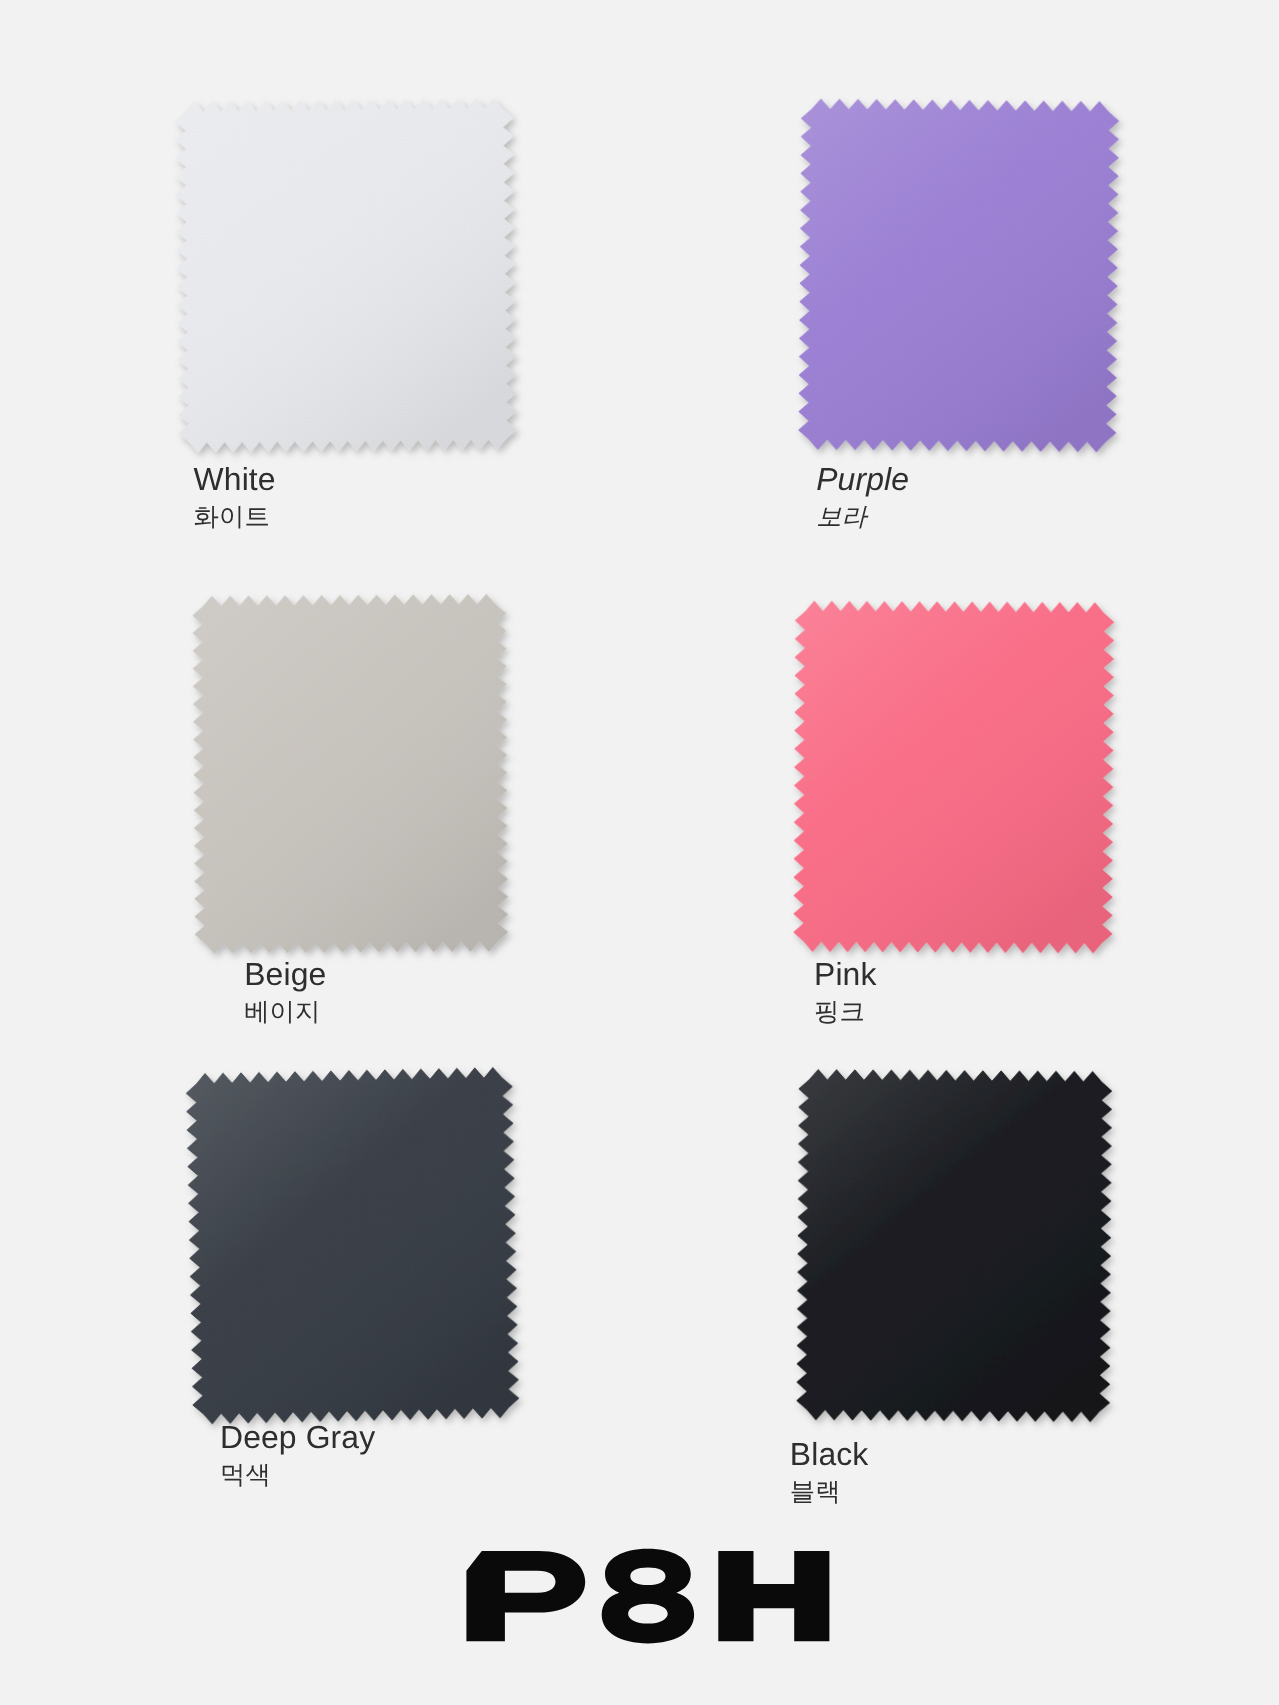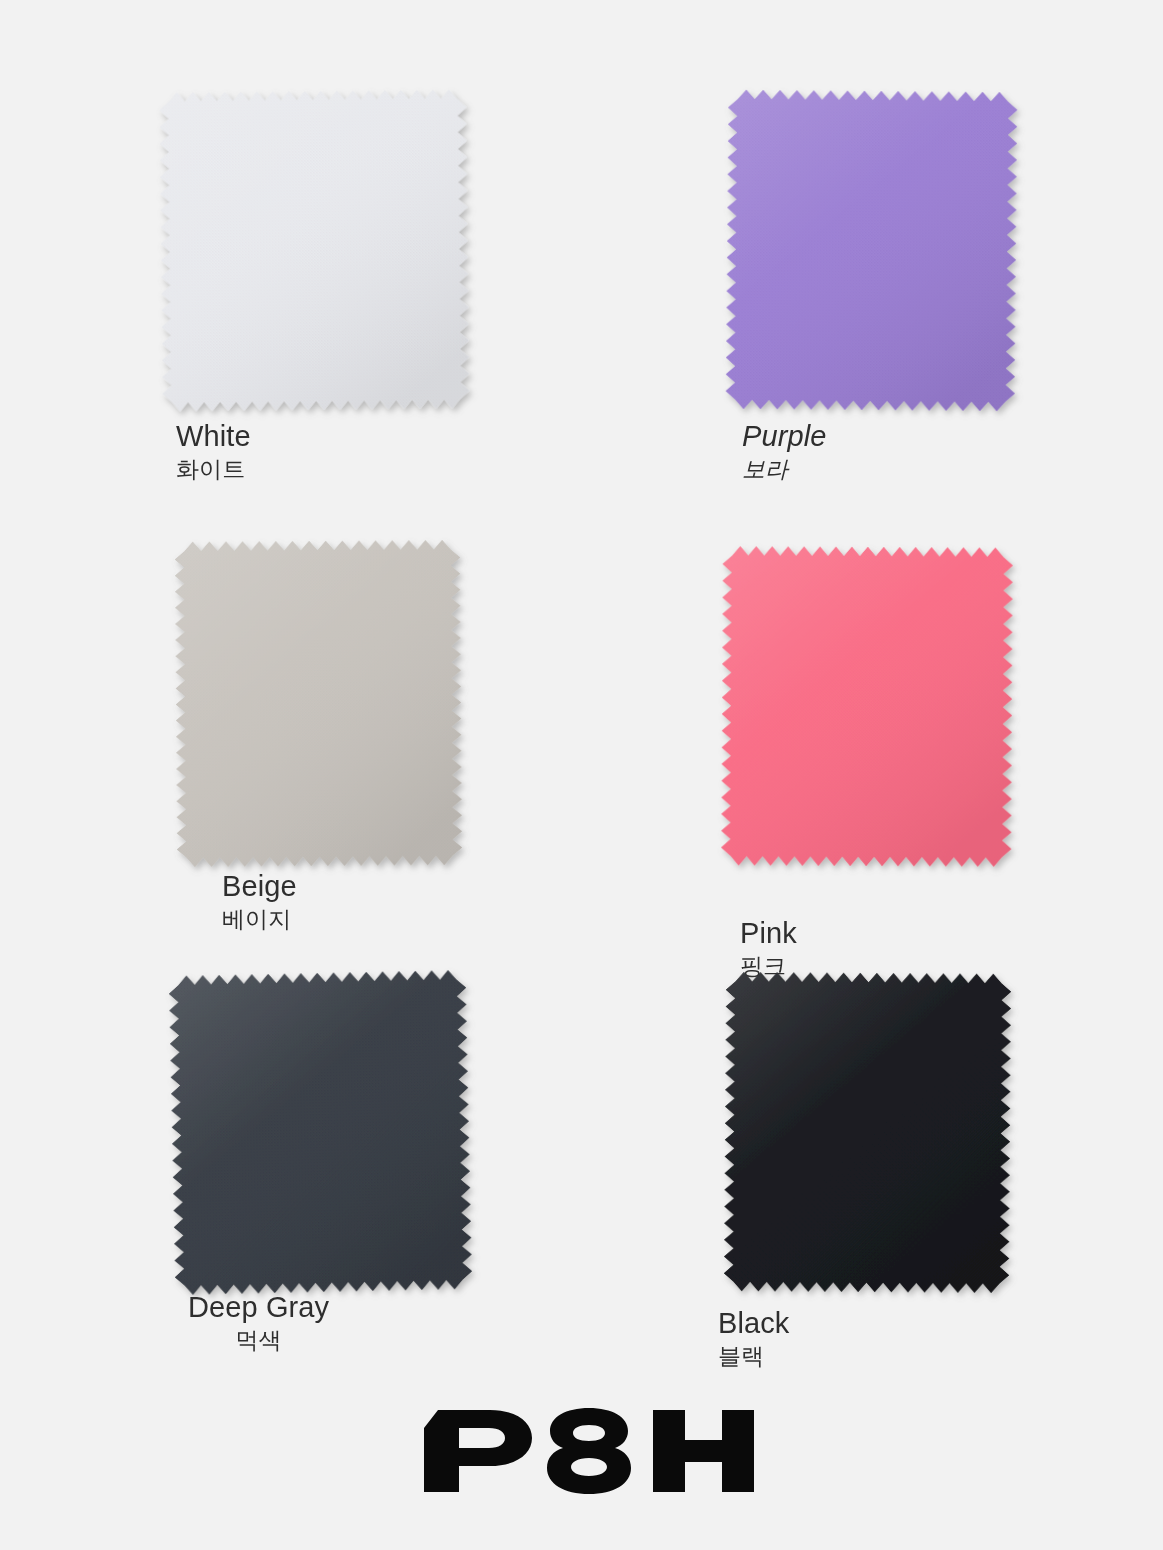--- a/index.html
+++ b/index.html
@@ -183,21 +183,21 @@
               </linearGradient>
             </defs>
             <g filter="url(#sw3-shadow)">
               <path d="M 15.5 15.5 L 23.470588235294116 6 L 31.441176470588236 15.5 L 39.411764705882355 6 L 47.38235294117647 15.5 L 55.35294117647059 6 L 63.32352941176471 15.5 L 71.29411764705883 6 L 79.26470588235294 15.5 L 87.23529411764706 6 L 95.20588235294117 15.5 L 103.17647058823529 6 L 111.14705882352942 15.5 L 119.11764705882354 6 L 127.08823529411765 15.5 L 135.05882352941177 6 L 143.02941176470588 15.5 L 151 6 L 158.97058823529412 15.5 L 166.94117647058823 6 L 174.91176470588235 15.5 L 182.88235294117646 6 L 190.85294117647058 15.5 L 198.8235294117647 6 L 206.79411764705884 15.5 L 214.76470588235296 6 L 222.73529411764707 15.5 L 230.7058823529412 6 L 238.6764705882353 15.5 L 246.64705882352942 6 L 254.61764705882354 15.5 L 262.5882352941177 6 L 270.55882352941177 15.5 L 278.5294117647059 6 L 286.5 15.5 L 296 23.833333333333336 L 286.5 32.16666666666667 L 296 40.50000000000001 L 286.5 48.833333333333336 L 296 57.16666666666667 L 286.5 65.5 L 296 73.83333333333333 L 286.5 82.16666666666667 L 296 90.5 L 286.5 98.83333333333334 L 296 107.16666666666667 L 286.5 115.5 L 296 123.83333333333333 L 286.5 132.16666666666669 L 296 140.50000000000003 L 286.5 148.83333333333334 L 296 157.16666666666669 L 286.5 165.5 L 296 173.83333333333334 L 286.5 182.16666666666669 L 296 190.50000000000003 L 286.5 198.83333333333334 L 296 207.16666666666669 L 286.5 215.5 L 296 223.83333333333334 L 286.5 232.16666666666669 L 296 240.50000000000003 L 286.5 248.83333333333334 L 296 257.1666666666667 L 286.5 265.5 L 296 273.8333333333333 L 286.5 282.1666666666667 L 296 290.5 L 286.5 298.83333333333337 L 296 307.1666666666667 L 286.5 315.5 L 278.52941176470586 325 L 270.55882352941177 315.5 L 262.5882352941176 325 L 254.61764705882354 315.5 L 246.64705882352942 325 L 238.6764705882353 315.5 L 230.7058823529412 325 L 222.73529411764707 315.5 L 214.76470588235296 325 L 206.79411764705884 315.5 L 198.82352941176472 325 L 190.85294117647058 315.5 L 182.88235294117646 325 L 174.91176470588235 315.5 L 166.94117647058823 325 L 158.97058823529412 315.5 L 151 325 L 143.02941176470588 315.5 L 135.05882352941177 325 L 127.08823529411765 315.5 L 119.11764705882354 325 L 111.14705882352942 315.5 L 103.1764705882353 325 L 95.20588235294117 315.5 L 87.23529411764706 325 L 79.26470588235294 315.5 L 71.29411764705883 325 L 63.32352941176471 315.5 L 55.352941176470594 325 L 47.38235294117647 315.5 L 39.411764705882355 325 L 31.441176470588236 315.5 L 23.470588235294116 325 L 15.5 315.5 L 6 307.1666666666667 L 15.5 298.83333333333337 L 6 290.50000000000006 L 15.5 282.1666666666667 L 6 273.83333333333337 L 15.5 265.5 L 6 257.1666666666667 L 15.5 248.83333333333334 L 6 240.5 L 15.5 232.16666666666669 L 6 223.83333333333334 L 15.5 215.5 L 6 207.16666666666666 L 15.5 198.83333333333334 L 6 190.5 L 15.5 182.16666666666669 L 6 173.83333333333334 L 15.5 165.5 L 6 157.16666666666666 L 15.5 148.83333333333334 L 6 140.5 L 15.5 132.16666666666669 L 6 123.83333333333336 L 15.5 115.5 L 6 107.16666666666667 L 15.5 98.83333333333334 L 6 90.50000000000001 L 15.5 82.16666666666667 L 6 73.83333333333334 L 15.5 65.5 L 6 57.166666666666664 L 15.5 48.833333333333336 L 6 40.5 L 15.5 32.16666666666667 L 6 23.833333333333336 L 15.5 15.5 Z" fill="#fa6b85"></path>
               <path d="M 15.5 15.5 L 23.470588235294116 6 L 31.441176470588236 15.5 L 39.411764705882355 6 L 47.38235294117647 15.5 L 55.35294117647059 6 L 63.32352941176471 15.5 L 71.29411764705883 6 L 79.26470588235294 15.5 L 87.23529411764706 6 L 95.20588235294117 15.5 L 103.17647058823529 6 L 111.14705882352942 15.5 L 119.11764705882354 6 L 127.08823529411765 15.5 L 135.05882352941177 6 L 143.02941176470588 15.5 L 151 6 L 158.97058823529412 15.5 L 166.94117647058823 6 L 174.91176470588235 15.5 L 182.88235294117646 6 L 190.85294117647058 15.5 L 198.8235294117647 6 L 206.79411764705884 15.5 L 214.76470588235296 6 L 222.73529411764707 15.5 L 230.7058823529412 6 L 238.6764705882353 15.5 L 246.64705882352942 6 L 254.61764705882354 15.5 L 262.5882352941177 6 L 270.55882352941177 15.5 L 278.5294117647059 6 L 286.5 15.5 L 296 23.833333333333336 L 286.5 32.16666666666667 L 296 40.50000000000001 L 286.5 48.833333333333336 L 296 57.16666666666667 L 286.5 65.5 L 296 73.83333333333333 L 286.5 82.16666666666667 L 296 90.5 L 286.5 98.83333333333334 L 296 107.16666666666667 L 286.5 115.5 L 296 123.83333333333333 L 286.5 132.16666666666669 L 296 140.50000000000003 L 286.5 148.83333333333334 L 296 157.16666666666669 L 286.5 165.5 L 296 173.83333333333334 L 286.5 182.16666666666669 L 296 190.50000000000003 L 286.5 198.83333333333334 L 296 207.16666666666669 L 286.5 215.5 L 296 223.83333333333334 L 286.5 232.16666666666669 L 296 240.50000000000003 L 286.5 248.83333333333334 L 296 257.1666666666667 L 286.5 265.5 L 296 273.8333333333333 L 286.5 282.1666666666667 L 296 290.5 L 286.5 298.83333333333337 L 296 307.1666666666667 L 286.5 315.5 L 278.52941176470586 325 L 270.55882352941177 315.5 L 262.5882352941176 325 L 254.61764705882354 315.5 L 246.64705882352942 325 L 238.6764705882353 315.5 L 230.7058823529412 325 L 222.73529411764707 315.5 L 214.76470588235296 325 L 206.79411764705884 315.5 L 198.82352941176472 325 L 190.85294117647058 315.5 L 182.88235294117646 325 L 174.91176470588235 315.5 L 166.94117647058823 325 L 158.97058823529412 315.5 L 151 325 L 143.02941176470588 315.5 L 135.05882352941177 325 L 127.08823529411765 315.5 L 119.11764705882354 325 L 111.14705882352942 315.5 L 103.1764705882353 325 L 95.20588235294117 315.5 L 87.23529411764706 325 L 79.26470588235294 315.5 L 71.29411764705883 325 L 63.32352941176471 315.5 L 55.352941176470594 325 L 47.38235294117647 315.5 L 39.411764705882355 325 L 31.441176470588236 315.5 L 23.470588235294116 325 L 15.5 315.5 L 6 307.1666666666667 L 15.5 298.83333333333337 L 6 290.50000000000006 L 15.5 282.1666666666667 L 6 273.83333333333337 L 15.5 265.5 L 6 257.1666666666667 L 15.5 248.83333333333334 L 6 240.5 L 15.5 232.16666666666669 L 6 223.83333333333334 L 15.5 215.5 L 6 207.16666666666666 L 15.5 198.83333333333334 L 6 190.5 L 15.5 182.16666666666669 L 6 173.83333333333334 L 15.5 165.5 L 6 157.16666666666666 L 15.5 148.83333333333334 L 6 140.5 L 15.5 132.16666666666669 L 6 123.83333333333336 L 15.5 115.5 L 6 107.16666666666667 L 15.5 98.83333333333334 L 6 90.50000000000001 L 15.5 82.16666666666667 L 6 73.83333333333334 L 15.5 65.5 L 6 57.166666666666664 L 15.5 48.833333333333336 L 6 40.5 L 15.5 32.16666666666667 L 6 23.833333333333336 L 15.5 15.5 Z" fill="url(#sw3-weave)"></path>
               <path d="M 15.5 15.5 L 23.470588235294116 6 L 31.441176470588236 15.5 L 39.411764705882355 6 L 47.38235294117647 15.5 L 55.35294117647059 6 L 63.32352941176471 15.5 L 71.29411764705883 6 L 79.26470588235294 15.5 L 87.23529411764706 6 L 95.20588235294117 15.5 L 103.17647058823529 6 L 111.14705882352942 15.5 L 119.11764705882354 6 L 127.08823529411765 15.5 L 135.05882352941177 6 L 143.02941176470588 15.5 L 151 6 L 158.97058823529412 15.5 L 166.94117647058823 6 L 174.91176470588235 15.5 L 182.88235294117646 6 L 190.85294117647058 15.5 L 198.8235294117647 6 L 206.79411764705884 15.5 L 214.76470588235296 6 L 222.73529411764707 15.5 L 230.7058823529412 6 L 238.6764705882353 15.5 L 246.64705882352942 6 L 254.61764705882354 15.5 L 262.5882352941177 6 L 270.55882352941177 15.5 L 278.5294117647059 6 L 286.5 15.5 L 296 23.833333333333336 L 286.5 32.16666666666667 L 296 40.50000000000001 L 286.5 48.833333333333336 L 296 57.16666666666667 L 286.5 65.5 L 296 73.83333333333333 L 286.5 82.16666666666667 L 296 90.5 L 286.5 98.83333333333334 L 296 107.16666666666667 L 286.5 115.5 L 296 123.83333333333333 L 286.5 132.16666666666669 L 296 140.50000000000003 L 286.5 148.83333333333334 L 296 157.16666666666669 L 286.5 165.5 L 296 173.83333333333334 L 286.5 182.16666666666669 L 296 190.50000000000003 L 286.5 198.83333333333334 L 296 207.16666666666669 L 286.5 215.5 L 296 223.83333333333334 L 286.5 232.16666666666669 L 296 240.50000000000003 L 286.5 248.83333333333334 L 296 257.1666666666667 L 286.5 265.5 L 296 273.8333333333333 L 286.5 282.1666666666667 L 296 290.5 L 286.5 298.83333333333337 L 296 307.1666666666667 L 286.5 315.5 L 278.52941176470586 325 L 270.55882352941177 315.5 L 262.5882352941176 325 L 254.61764705882354 315.5 L 246.64705882352942 325 L 238.6764705882353 315.5 L 230.7058823529412 325 L 222.73529411764707 315.5 L 214.76470588235296 325 L 206.79411764705884 315.5 L 198.82352941176472 325 L 190.85294117647058 315.5 L 182.88235294117646 325 L 174.91176470588235 315.5 L 166.94117647058823 325 L 158.97058823529412 315.5 L 151 325 L 143.02941176470588 315.5 L 135.05882352941177 325 L 127.08823529411765 315.5 L 119.11764705882354 325 L 111.14705882352942 315.5 L 103.1764705882353 325 L 95.20588235294117 315.5 L 87.23529411764706 325 L 79.26470588235294 315.5 L 71.29411764705883 325 L 63.32352941176471 315.5 L 55.352941176470594 325 L 47.38235294117647 315.5 L 39.411764705882355 325 L 31.441176470588236 315.5 L 23.470588235294116 325 L 15.5 315.5 L 6 307.1666666666667 L 15.5 298.83333333333337 L 6 290.50000000000006 L 15.5 282.1666666666667 L 6 273.83333333333337 L 15.5 265.5 L 6 257.1666666666667 L 15.5 248.83333333333334 L 6 240.5 L 15.5 232.16666666666669 L 6 223.83333333333334 L 15.5 215.5 L 6 207.16666666666666 L 15.5 198.83333333333334 L 6 190.5 L 15.5 182.16666666666669 L 6 173.83333333333334 L 15.5 165.5 L 6 157.16666666666666 L 15.5 148.83333333333334 L 6 140.5 L 15.5 132.16666666666669 L 6 123.83333333333336 L 15.5 115.5 L 6 107.16666666666667 L 15.5 98.83333333333334 L 6 90.50000000000001 L 15.5 82.16666666666667 L 6 73.83333333333334 L 15.5 65.5 L 6 57.166666666666664 L 15.5 48.833333333333336 L 6 40.5 L 15.5 32.16666666666667 L 6 23.833333333333336 L 15.5 15.5 Z" fill="url(#sw3-sheen)"></path>
             </g>
           </svg>
         </div>
       </div>
-      <div class="swatch-caption" style="left: 740px; top: 915px; position: absolute;">
+      <div class="swatch-caption" style="left: 740px; top: 868px; position: absolute;">
         <div class="caption-en">Pink</div>
         <div class="caption-ko">핑크</div>
       </div>
       <div class="swatch-cell" style="left: 165.5px; top: 966.5px;">
         <div class="swatch-figure">
           <svg width="309" height="331" viewBox="0 0 309 331" style="transform: rotate(-1.2deg);">
             <defs>
               <filter id="sw4-shadow" x="-25%" y="-25%" width="150%" height="150%">
                 <feDropShadow dx="2.5" dy="3.5" stdDeviation="3.2" flood-color="#6c6c6c" flood-opacity="0.42"></feDropShadow>
               </filter>
@@ -213,21 +213,21 @@
               </linearGradient>
             </defs>
             <g filter="url(#sw4-shadow)">
               <path d="M 15.5 15.5 L 23.676470588235293 6 L 31.852941176470587 15.5 L 40.029411764705884 6 L 48.205882352941174 15.5 L 56.382352941176464 6 L 64.55882352941177 15.5 L 72.73529411764706 6 L 80.91176470588235 15.5 L 89.08823529411764 6 L 97.26470588235293 15.5 L 105.44117647058822 6 L 113.61764705882352 15.5 L 121.79411764705881 6 L 129.97058823529412 15.5 L 138.14705882352942 6 L 146.3235294117647 15.5 L 154.5 6 L 162.67647058823528 15.5 L 170.85294117647058 6 L 179.02941176470586 15.5 L 187.20588235294116 6 L 195.38235294117646 15.5 L 203.55882352941177 6 L 211.73529411764704 15.5 L 219.91176470588235 6 L 228.08823529411762 15.5 L 236.26470588235293 6 L 244.44117647058823 15.5 L 252.61764705882354 6 L 260.7941176470588 15.5 L 268.9705882352941 6 L 277.1470588235294 15.5 L 285.3235294117647 6 L 293.5 15.5 L 303 23.833333333333336 L 293.5 32.16666666666667 L 303 40.50000000000001 L 293.5 48.833333333333336 L 303 57.16666666666667 L 293.5 65.5 L 303 73.83333333333333 L 293.5 82.16666666666667 L 303 90.5 L 293.5 98.83333333333334 L 303 107.16666666666667 L 293.5 115.5 L 303 123.83333333333333 L 293.5 132.16666666666669 L 303 140.50000000000003 L 293.5 148.83333333333334 L 303 157.16666666666669 L 293.5 165.5 L 303 173.83333333333334 L 293.5 182.16666666666669 L 303 190.50000000000003 L 293.5 198.83333333333334 L 303 207.16666666666669 L 293.5 215.5 L 303 223.83333333333334 L 293.5 232.16666666666669 L 303 240.50000000000003 L 293.5 248.83333333333334 L 303 257.1666666666667 L 293.5 265.5 L 303 273.8333333333333 L 293.5 282.1666666666667 L 303 290.5 L 293.5 298.83333333333337 L 303 307.1666666666667 L 293.5 315.5 L 285.3235294117647 325 L 277.1470588235294 315.5 L 268.9705882352941 325 L 260.7941176470588 315.5 L 252.61764705882348 325 L 244.44117647058823 315.5 L 236.26470588235293 325 L 228.08823529411762 315.5 L 219.91176470588232 325 L 211.73529411764704 315.5 L 203.55882352941174 325 L 195.38235294117646 315.5 L 187.20588235294116 325 L 179.02941176470586 315.5 L 170.85294117647055 325 L 162.67647058823528 315.5 L 154.49999999999997 325 L 146.3235294117647 315.5 L 138.1470588235294 325 L 129.97058823529412 315.5 L 121.79411764705883 325 L 113.61764705882352 315.5 L 105.44117647058823 325 L 97.26470588235293 315.5 L 89.08823529411764 325 L 80.91176470588235 315.5 L 72.73529411764706 325 L 64.55882352941177 315.5 L 56.38235294117648 325 L 48.205882352941174 315.5 L 40.029411764705884 325 L 31.852941176470587 315.5 L 23.676470588235293 325 L 15.5 315.5 L 6 307.1666666666667 L 15.5 298.83333333333337 L 6 290.50000000000006 L 15.5 282.1666666666667 L 6 273.83333333333337 L 15.5 265.5 L 6 257.1666666666667 L 15.5 248.83333333333334 L 6 240.5 L 15.5 232.16666666666669 L 6 223.83333333333334 L 15.5 215.5 L 6 207.16666666666666 L 15.5 198.83333333333334 L 6 190.5 L 15.5 182.16666666666669 L 6 173.83333333333334 L 15.5 165.5 L 6 157.16666666666666 L 15.5 148.83333333333334 L 6 140.5 L 15.5 132.16666666666669 L 6 123.83333333333336 L 15.5 115.5 L 6 107.16666666666667 L 15.5 98.83333333333334 L 6 90.50000000000001 L 15.5 82.16666666666667 L 6 73.83333333333334 L 15.5 65.5 L 6 57.166666666666664 L 15.5 48.833333333333336 L 6 40.5 L 15.5 32.16666666666667 L 6 23.833333333333336 L 15.5 15.5 Z" fill="#363c44"></path>
               <path d="M 15.5 15.5 L 23.676470588235293 6 L 31.852941176470587 15.5 L 40.029411764705884 6 L 48.205882352941174 15.5 L 56.382352941176464 6 L 64.55882352941177 15.5 L 72.73529411764706 6 L 80.91176470588235 15.5 L 89.08823529411764 6 L 97.26470588235293 15.5 L 105.44117647058822 6 L 113.61764705882352 15.5 L 121.79411764705881 6 L 129.97058823529412 15.5 L 138.14705882352942 6 L 146.3235294117647 15.5 L 154.5 6 L 162.67647058823528 15.5 L 170.85294117647058 6 L 179.02941176470586 15.5 L 187.20588235294116 6 L 195.38235294117646 15.5 L 203.55882352941177 6 L 211.73529411764704 15.5 L 219.91176470588235 6 L 228.08823529411762 15.5 L 236.26470588235293 6 L 244.44117647058823 15.5 L 252.61764705882354 6 L 260.7941176470588 15.5 L 268.9705882352941 6 L 277.1470588235294 15.5 L 285.3235294117647 6 L 293.5 15.5 L 303 23.833333333333336 L 293.5 32.16666666666667 L 303 40.50000000000001 L 293.5 48.833333333333336 L 303 57.16666666666667 L 293.5 65.5 L 303 73.83333333333333 L 293.5 82.16666666666667 L 303 90.5 L 293.5 98.83333333333334 L 303 107.16666666666667 L 293.5 115.5 L 303 123.83333333333333 L 293.5 132.16666666666669 L 303 140.50000000000003 L 293.5 148.83333333333334 L 303 157.16666666666669 L 293.5 165.5 L 303 173.83333333333334 L 293.5 182.16666666666669 L 303 190.50000000000003 L 293.5 198.83333333333334 L 303 207.16666666666669 L 293.5 215.5 L 303 223.83333333333334 L 293.5 232.16666666666669 L 303 240.50000000000003 L 293.5 248.83333333333334 L 303 257.1666666666667 L 293.5 265.5 L 303 273.8333333333333 L 293.5 282.1666666666667 L 303 290.5 L 293.5 298.83333333333337 L 303 307.1666666666667 L 293.5 315.5 L 285.3235294117647 325 L 277.1470588235294 315.5 L 268.9705882352941 325 L 260.7941176470588 315.5 L 252.61764705882348 325 L 244.44117647058823 315.5 L 236.26470588235293 325 L 228.08823529411762 315.5 L 219.91176470588232 325 L 211.73529411764704 315.5 L 203.55882352941174 325 L 195.38235294117646 315.5 L 187.20588235294116 325 L 179.02941176470586 315.5 L 170.85294117647055 325 L 162.67647058823528 315.5 L 154.49999999999997 325 L 146.3235294117647 315.5 L 138.1470588235294 325 L 129.97058823529412 315.5 L 121.79411764705883 325 L 113.61764705882352 315.5 L 105.44117647058823 325 L 97.26470588235293 315.5 L 89.08823529411764 325 L 80.91176470588235 315.5 L 72.73529411764706 325 L 64.55882352941177 315.5 L 56.38235294117648 325 L 48.205882352941174 315.5 L 40.029411764705884 325 L 31.852941176470587 315.5 L 23.676470588235293 325 L 15.5 315.5 L 6 307.1666666666667 L 15.5 298.83333333333337 L 6 290.50000000000006 L 15.5 282.1666666666667 L 6 273.83333333333337 L 15.5 265.5 L 6 257.1666666666667 L 15.5 248.83333333333334 L 6 240.5 L 15.5 232.16666666666669 L 6 223.83333333333334 L 15.5 215.5 L 6 207.16666666666666 L 15.5 198.83333333333334 L 6 190.5 L 15.5 182.16666666666669 L 6 173.83333333333334 L 15.5 165.5 L 6 157.16666666666666 L 15.5 148.83333333333334 L 6 140.5 L 15.5 132.16666666666669 L 6 123.83333333333336 L 15.5 115.5 L 6 107.16666666666667 L 15.5 98.83333333333334 L 6 90.50000000000001 L 15.5 82.16666666666667 L 6 73.83333333333334 L 15.5 65.5 L 6 57.166666666666664 L 15.5 48.833333333333336 L 6 40.5 L 15.5 32.16666666666667 L 6 23.833333333333336 L 15.5 15.5 Z" fill="url(#sw4-weave)"></path>
               <path d="M 15.5 15.5 L 23.676470588235293 6 L 31.852941176470587 15.5 L 40.029411764705884 6 L 48.205882352941174 15.5 L 56.382352941176464 6 L 64.55882352941177 15.5 L 72.73529411764706 6 L 80.91176470588235 15.5 L 89.08823529411764 6 L 97.26470588235293 15.5 L 105.44117647058822 6 L 113.61764705882352 15.5 L 121.79411764705881 6 L 129.97058823529412 15.5 L 138.14705882352942 6 L 146.3235294117647 15.5 L 154.5 6 L 162.67647058823528 15.5 L 170.85294117647058 6 L 179.02941176470586 15.5 L 187.20588235294116 6 L 195.38235294117646 15.5 L 203.55882352941177 6 L 211.73529411764704 15.5 L 219.91176470588235 6 L 228.08823529411762 15.5 L 236.26470588235293 6 L 244.44117647058823 15.5 L 252.61764705882354 6 L 260.7941176470588 15.5 L 268.9705882352941 6 L 277.1470588235294 15.5 L 285.3235294117647 6 L 293.5 15.5 L 303 23.833333333333336 L 293.5 32.16666666666667 L 303 40.50000000000001 L 293.5 48.833333333333336 L 303 57.16666666666667 L 293.5 65.5 L 303 73.83333333333333 L 293.5 82.16666666666667 L 303 90.5 L 293.5 98.83333333333334 L 303 107.16666666666667 L 293.5 115.5 L 303 123.83333333333333 L 293.5 132.16666666666669 L 303 140.50000000000003 L 293.5 148.83333333333334 L 303 157.16666666666669 L 293.5 165.5 L 303 173.83333333333334 L 293.5 182.16666666666669 L 303 190.50000000000003 L 293.5 198.83333333333334 L 303 207.16666666666669 L 293.5 215.5 L 303 223.83333333333334 L 293.5 232.16666666666669 L 303 240.50000000000003 L 293.5 248.83333333333334 L 303 257.1666666666667 L 293.5 265.5 L 303 273.8333333333333 L 293.5 282.1666666666667 L 303 290.5 L 293.5 298.83333333333337 L 303 307.1666666666667 L 293.5 315.5 L 285.3235294117647 325 L 277.1470588235294 315.5 L 268.9705882352941 325 L 260.7941176470588 315.5 L 252.61764705882348 325 L 244.44117647058823 315.5 L 236.26470588235293 325 L 228.08823529411762 315.5 L 219.91176470588232 325 L 211.73529411764704 315.5 L 203.55882352941174 325 L 195.38235294117646 315.5 L 187.20588235294116 325 L 179.02941176470586 315.5 L 170.85294117647055 325 L 162.67647058823528 315.5 L 154.49999999999997 325 L 146.3235294117647 315.5 L 138.1470588235294 325 L 129.97058823529412 315.5 L 121.79411764705883 325 L 113.61764705882352 315.5 L 105.44117647058823 325 L 97.26470588235293 315.5 L 89.08823529411764 325 L 80.91176470588235 315.5 L 72.73529411764706 325 L 64.55882352941177 315.5 L 56.38235294117648 325 L 48.205882352941174 315.5 L 40.029411764705884 325 L 31.852941176470587 315.5 L 23.676470588235293 325 L 15.5 315.5 L 6 307.1666666666667 L 15.5 298.83333333333337 L 6 290.50000000000006 L 15.5 282.1666666666667 L 6 273.83333333333337 L 15.5 265.5 L 6 257.1666666666667 L 15.5 248.83333333333334 L 6 240.5 L 15.5 232.16666666666669 L 6 223.83333333333334 L 15.5 215.5 L 6 207.16666666666666 L 15.5 198.83333333333334 L 6 190.5 L 15.5 182.16666666666669 L 6 173.83333333333334 L 15.5 165.5 L 6 157.16666666666666 L 15.5 148.83333333333334 L 6 140.5 L 15.5 132.16666666666669 L 6 123.83333333333336 L 15.5 115.5 L 6 107.16666666666667 L 15.5 98.83333333333334 L 6 90.50000000000001 L 15.5 82.16666666666667 L 6 73.83333333333334 L 15.5 65.5 L 6 57.166666666666664 L 15.5 48.833333333333336 L 6 40.5 L 15.5 32.16666666666667 L 6 23.833333333333336 L 15.5 15.5 Z" fill="url(#sw4-sheen)"></path>
             </g>
           </svg>
         </div>
       </div>
-      <div class="swatch-caption" style="left: 188px; top: 1289px; position: absolute; text-align: center;">
+      <div class="swatch-caption" style="left: 200px; top: 1289px; position: absolute;">
         <div class="caption-en">Deep Gray</div>
         <div class="caption-ko">먹색</div>
       </div>
       <div class="swatch-cell" style="left: 718.5px; top: 966.5px;">
         <div class="swatch-figure">
           <svg width="297" height="331" viewBox="0 0 297 331" style="transform: rotate(0.4deg);">
             <defs>
               <filter id="sw5-shadow" x="-25%" y="-25%" width="150%" height="150%">
                 <feDropShadow dx="2.5" dy="3.5" stdDeviation="3.2" flood-color="#6c6c6c" flood-opacity="0.42"></feDropShadow>
               </filter>

